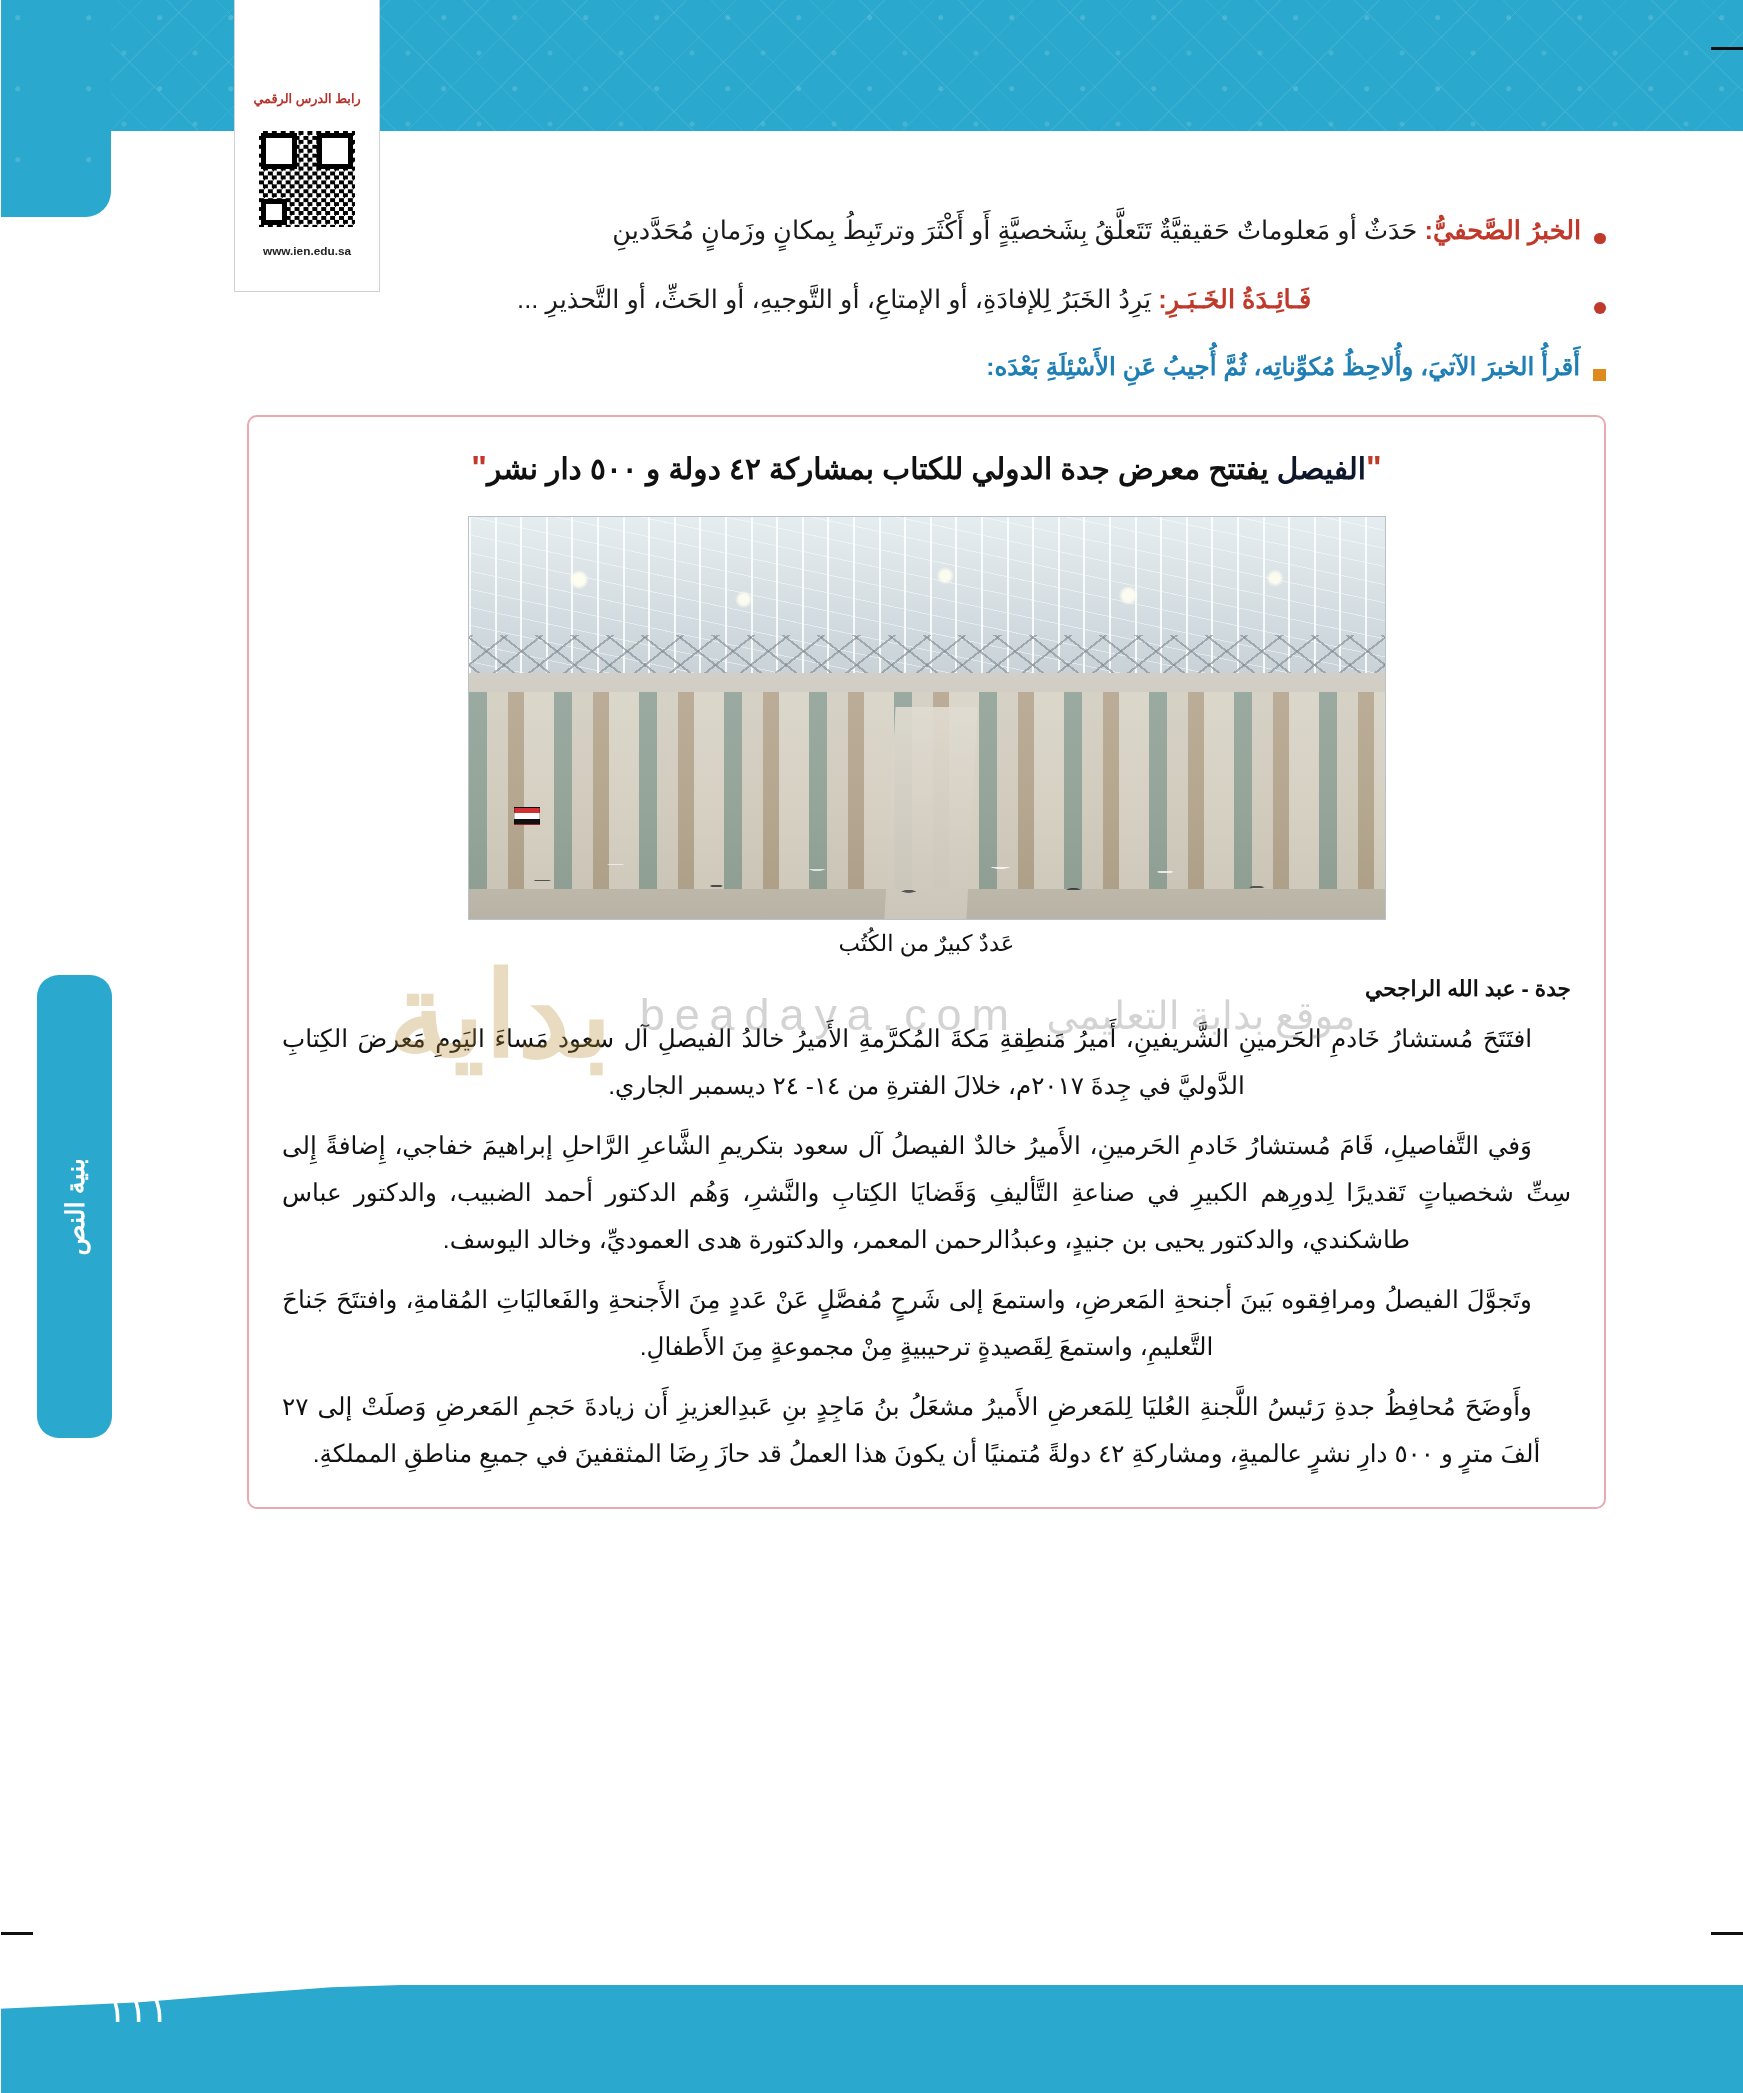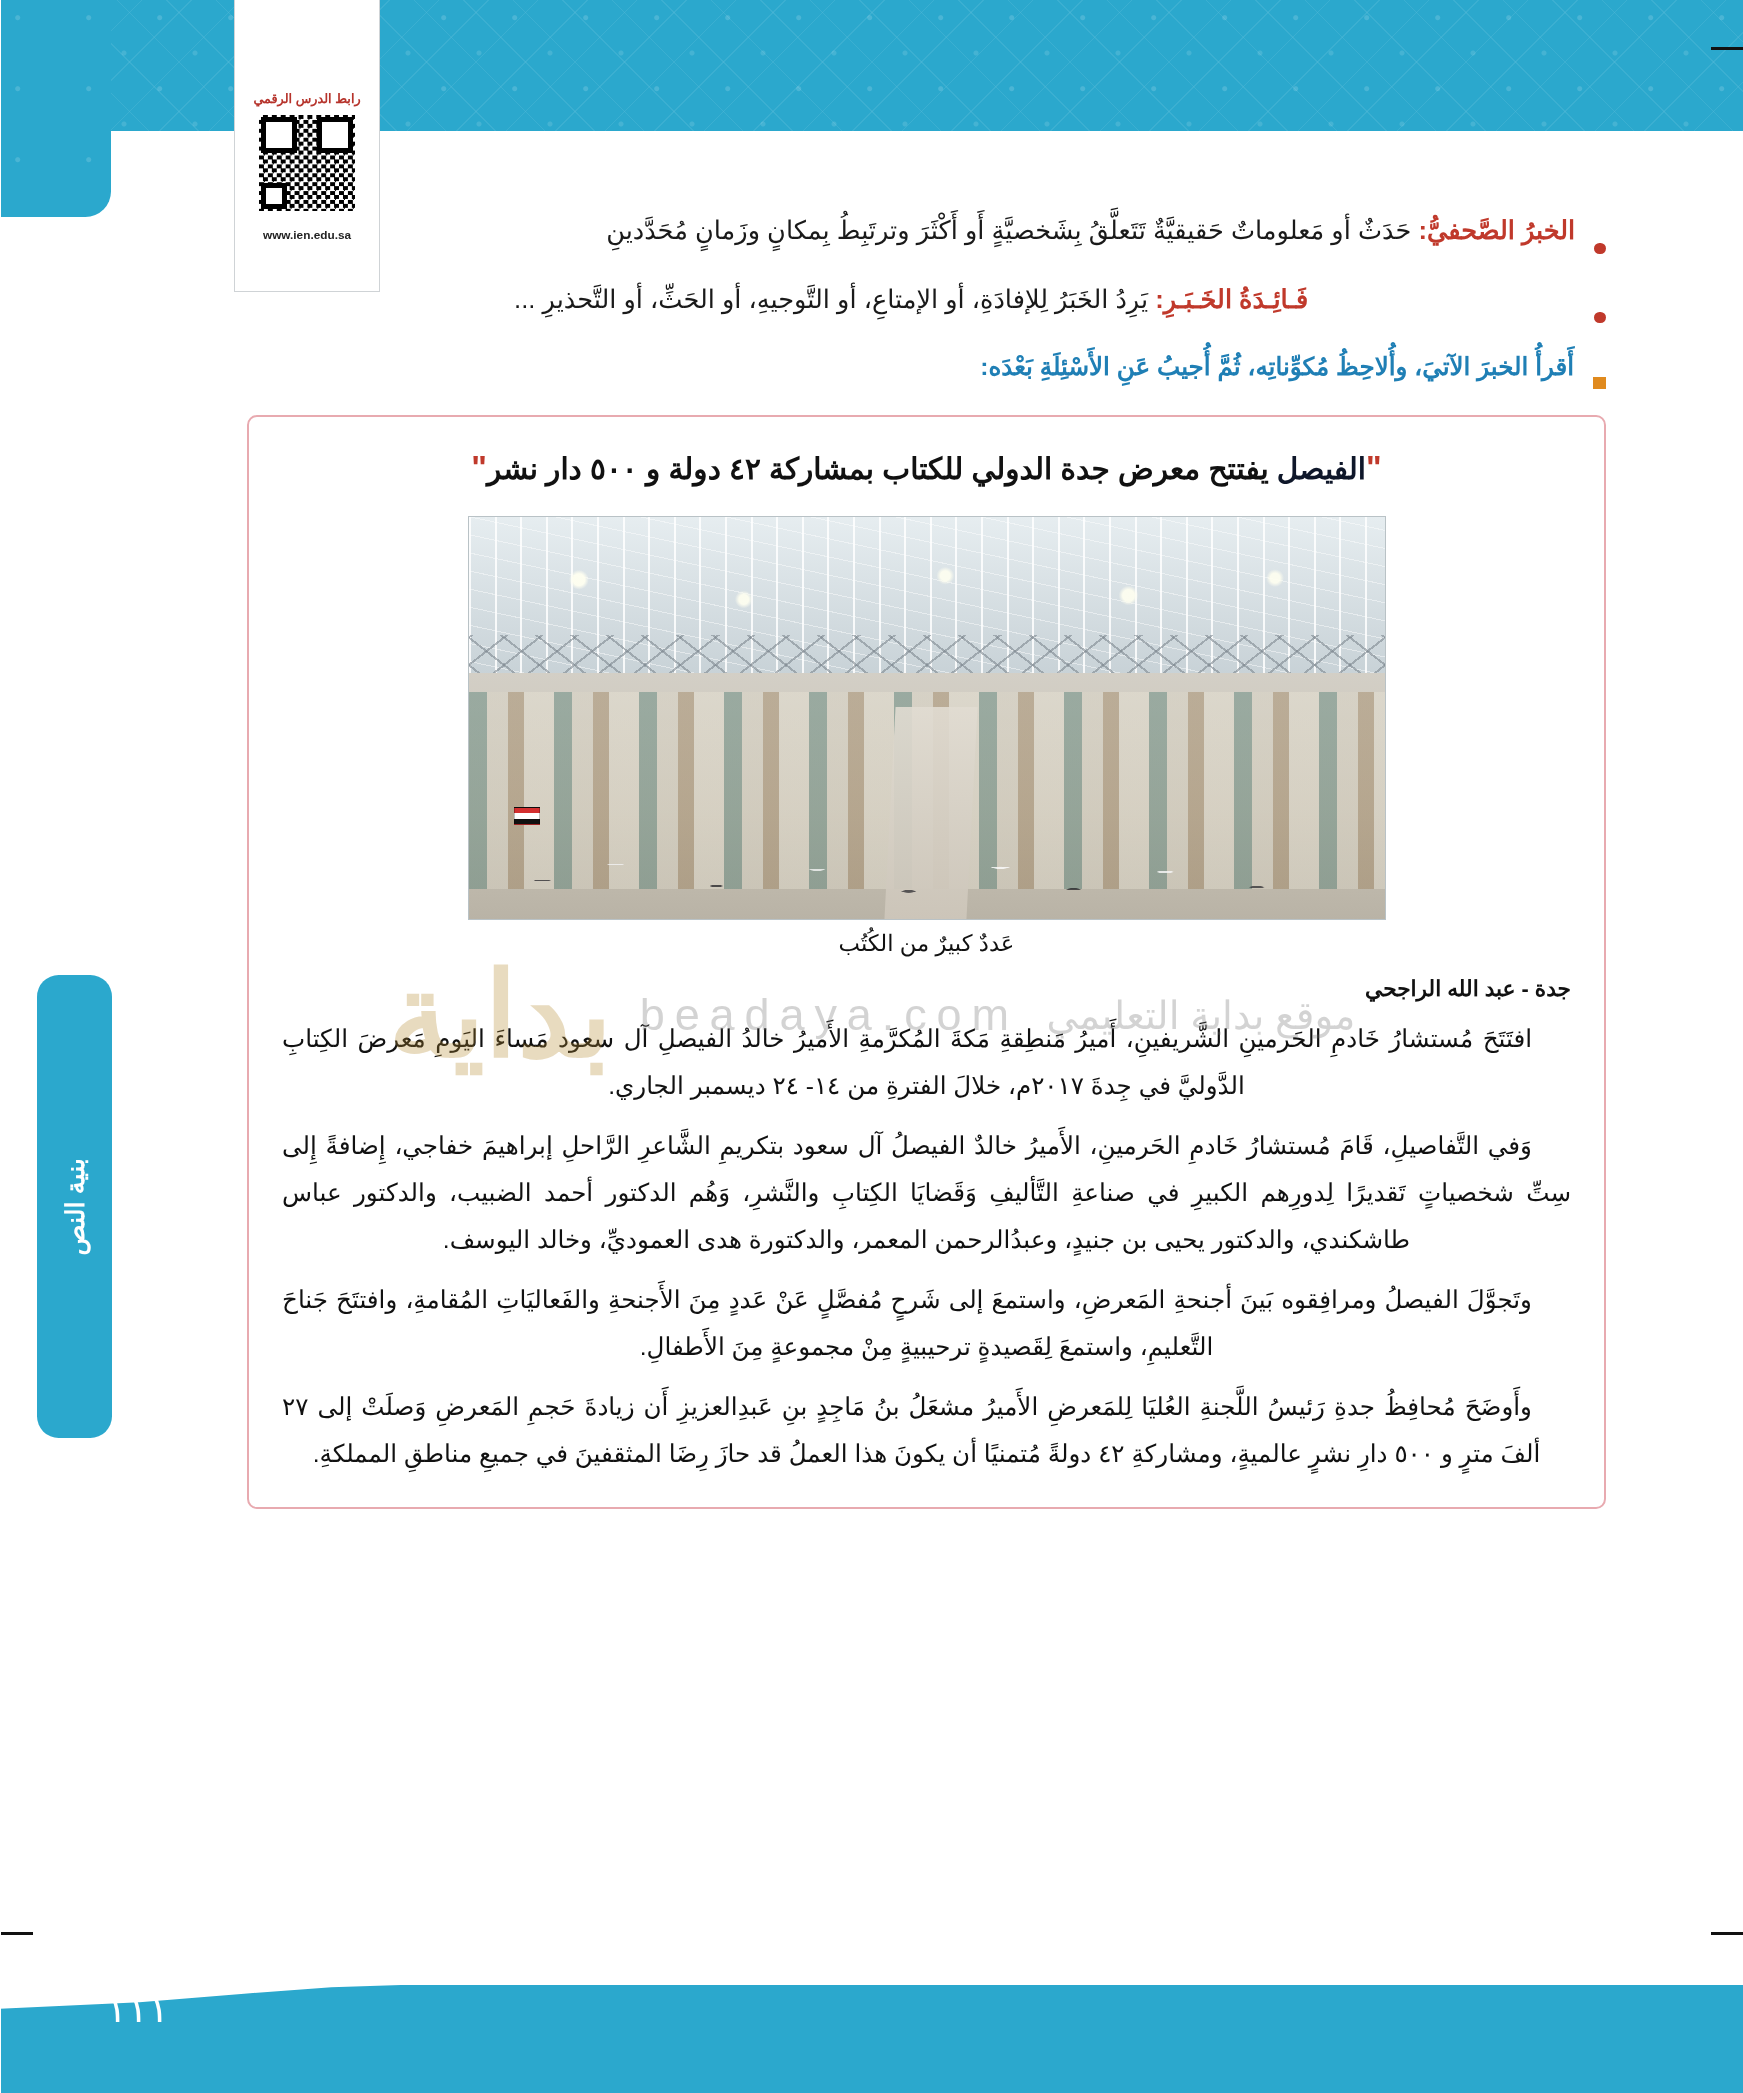--- a/index.html
+++ b/index.html
@@ -74,21 +74,21 @@
     display: flex;
     flex-direction: column;
     align-items: center;
     padding-top: 91px;
   }
   .qr-title {
     font-family: "Liberation Sans", sans-serif;
     font-size: 12.8px;
     color: #b6332b;
     direction: rtl;
-    margin-bottom: 6px;
+    margin-bottom: 22px;
     font-weight: bold;
     letter-spacing: -0.2px;
   }
   .qr-box {
     width: 102px; height: 102px;
     background:
       repeating-conic-gradient(#000 0% 25%, #fff 0% 50%) 0 0 / 8.9px 8.9px;
     border: 3.9px solid #fff;
     outline: 1px solid #fff;
     position: relative;
@@ -177,22 +177,22 @@
     color: #c0392b;
     font-size: 39px;
     font-weight: bold;
     font-family: "Liberation Sans", sans-serif;
     margin-bottom: 45px;
     letter-spacing: 0.5px;
   }
 
   .bullet-row {
     display: flex;
-    align-items: flex-end;
-    gap: 19px;
+    align-items: center;
+    gap: 13px;
     margin-bottom: 21.7px;
   }
   .dot {
     flex: 0 0 auto;
     width: 11.8px; height: 11.8px;
     border-radius: 50%;
     background: #c0392b;
     margin-top: 15.8px;
   }
   .sq {

